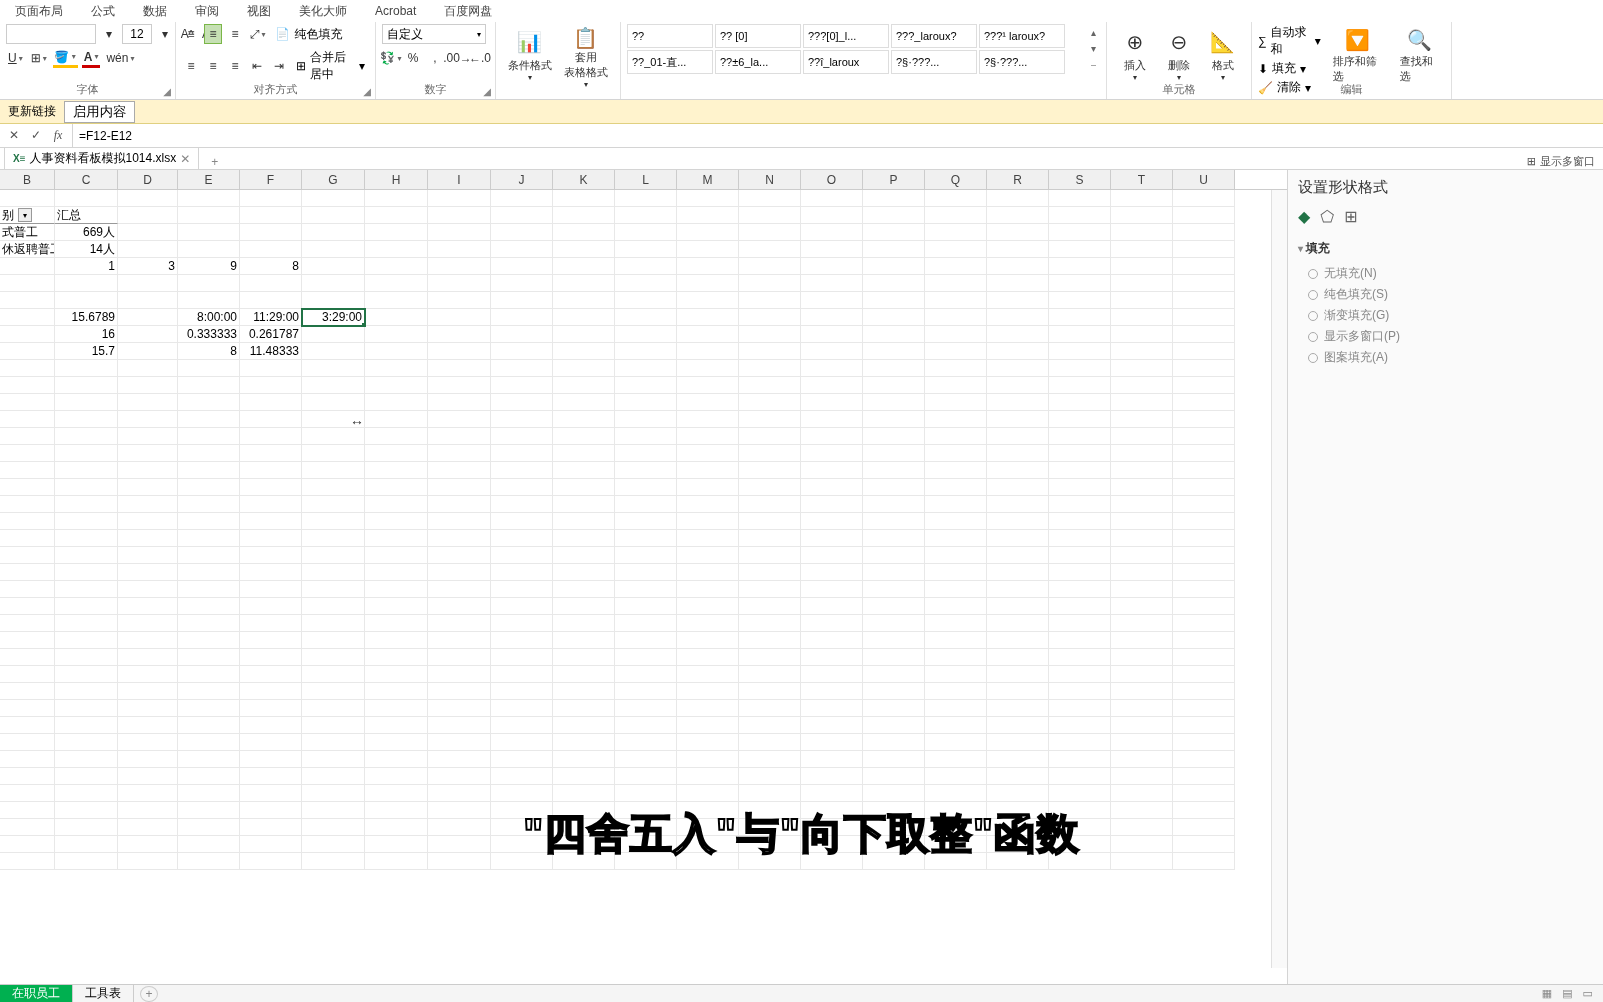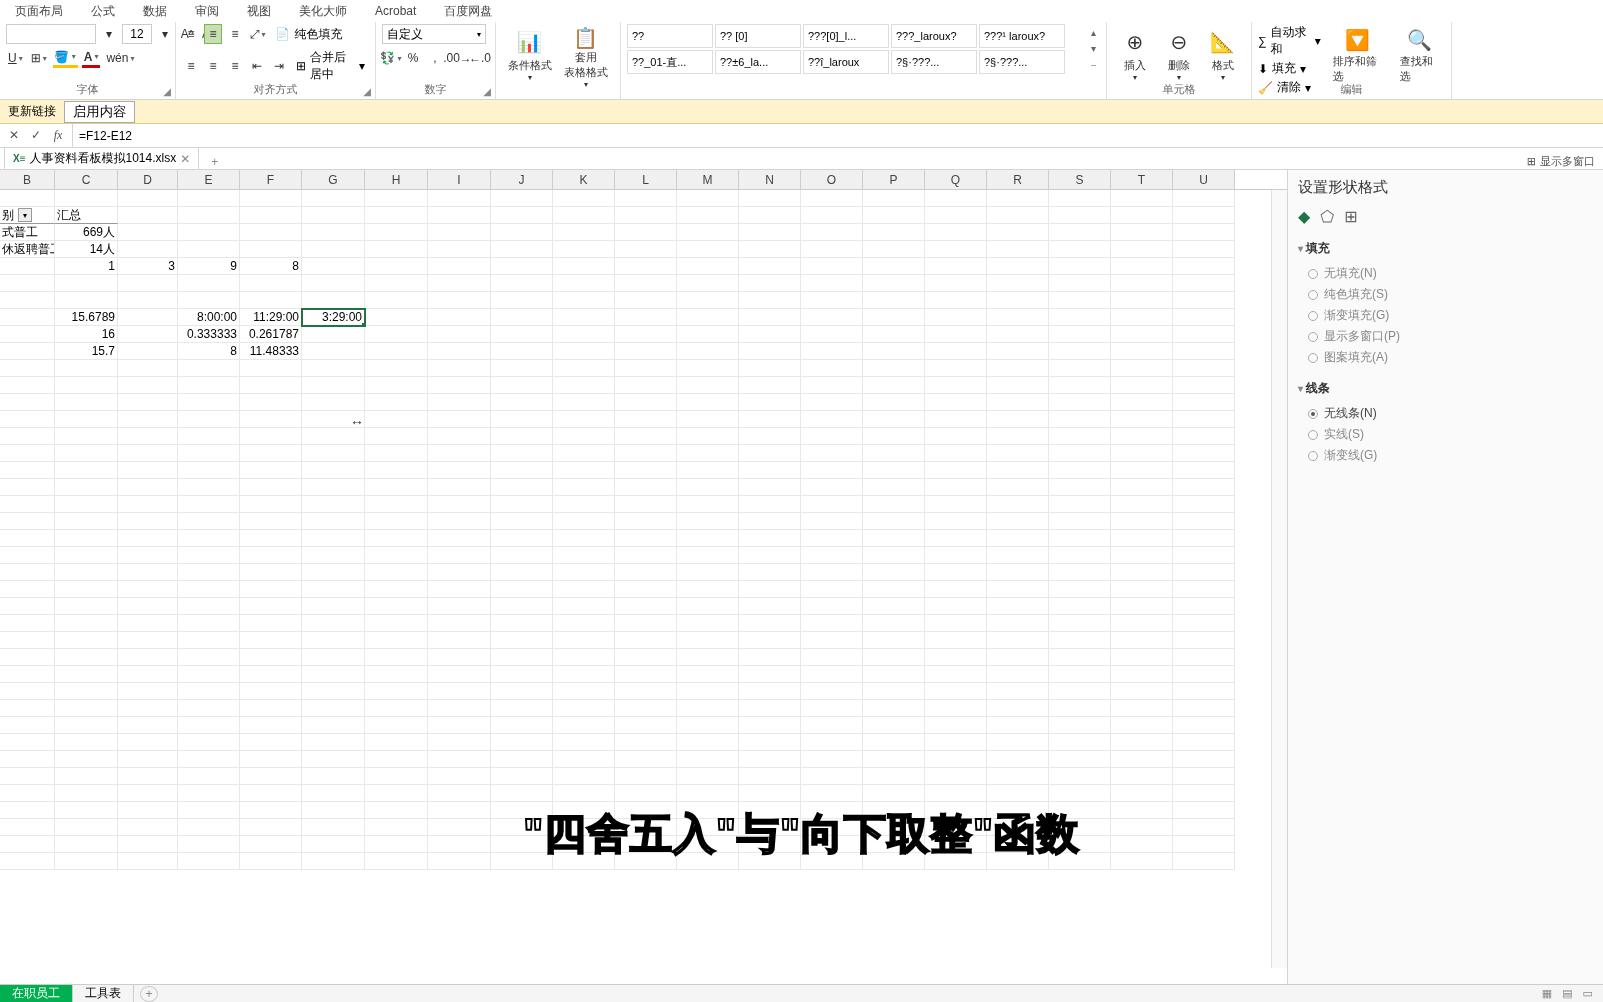--- a/index.html
+++ b/index.html
@@ -1212,35 +1212,20 @@
         </div>
       <div class="radio-item">
           <span class="radio-dot"></span>
           <span>显示多窗口(P)</span>
         </div>
       <div class="radio-item">
           <span class="radio-dot"></span>
           <span>图案填充(A)</span>
         </div>
     </div>
-    <div class="side-section">
-      <div class="side-section-title">线条</div>
-      <div class="radio-item selected">
-          <span class="radio-dot"></span>
-          <span>无线条(N)</span>
-        </div>
-      <div class="radio-item">
-          <span class="radio-dot"></span>
-          <span>实线(S)</span>
-        </div>
-      <div class="radio-item">
-          <span class="radio-dot"></span>
-          <span>渐变线(G)</span>
-        </div>
-    </div>
   </div>
 </div>
 
 <div class="vscroll"></div>
 
 <div class="caption">"四舍五入"与"向下取整"函数</div>
 
 <div class="sheet-tabs">
   <div class="sheet-tab active">在职员工</div>
   <div class="sheet-tab">工具表</div>

